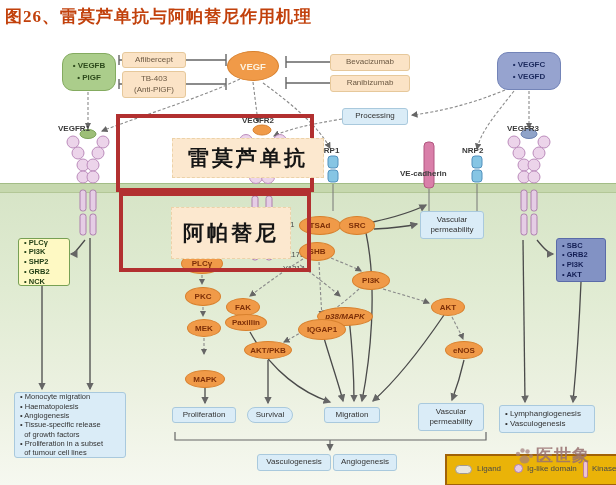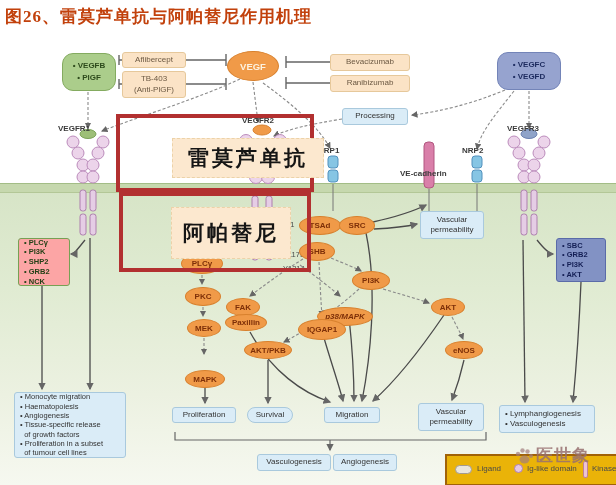--- a/index.html
+++ b/index.html
@@ -16,21 +16,21 @@
   svg.layer{position:absolute;left:0;top:0;z-index:10;}
   
   .box{position:absolute;box-sizing:border-box;display:flex;align-items:center;justify-content:center;
        text-align:center;white-space:pre-line;border-radius:3px;z-index:20;line-height:1.3;}
   .peach{background:#fbe3c6;border:1px solid #e6c89b;color:#6b5842;font-size:8px;}
   .greenbox{background:#abcd8b;border:1px solid #84ab60;color:#2d4a1b;font-weight:bold;
             font-size:8px;border-radius:11px;line-height:1.5;}
   .purplebox{background:#96a3cf;border:1px solid #7384b8;color:#1c2a5e;font-weight:bold;
              font-size:8px;border-radius:11px;line-height:1.5;}
   .bluebox{background:#daecf7;border:1px solid #a9c9dd;color:#333;font-size:8px;}
-  .glist{background:#fca5a5;border:1px solid #77a054;color:#234016;font-weight:bold;
+  .glist{background:#fef9c3;border:1px solid #77a054;color:#234016;font-weight:bold;
          font-size:7.5px;line-height:1.3;justify-content:flex-start;text-align:left;padding-left:5px;}
   .plist{background:#8292c4;border:1px solid #5a6ba8;color:#141f55;font-weight:bold;
          font-size:7.5px;line-height:1.3;justify-content:flex-start;text-align:left;padding-left:5px;}
   .list{justify-content:flex-start;text-align:left;padding-left:5px;line-height:1.25;font-size:7.5px;}
   .pill{position:absolute;box-sizing:border-box;display:flex;align-items:center;justify-content:center;
         border-radius:50%;background:#f09a48;border:1.5px solid #d8812e;color:#7d2f08;
         font-weight:bold;font-size:8px;z-index:22;}
   .lbl{position:absolute;font-size:8px;color:#3a3a3a;white-space:nowrap;z-index:21;font-weight:bold;}
   .plbl{position:absolute;font-size:7.5px;color:#4a4a4a;white-space:nowrap;z-index:21;}
   .redbox{position:absolute;border:4px solid #b23030;background:transparent;z-index:40;}

